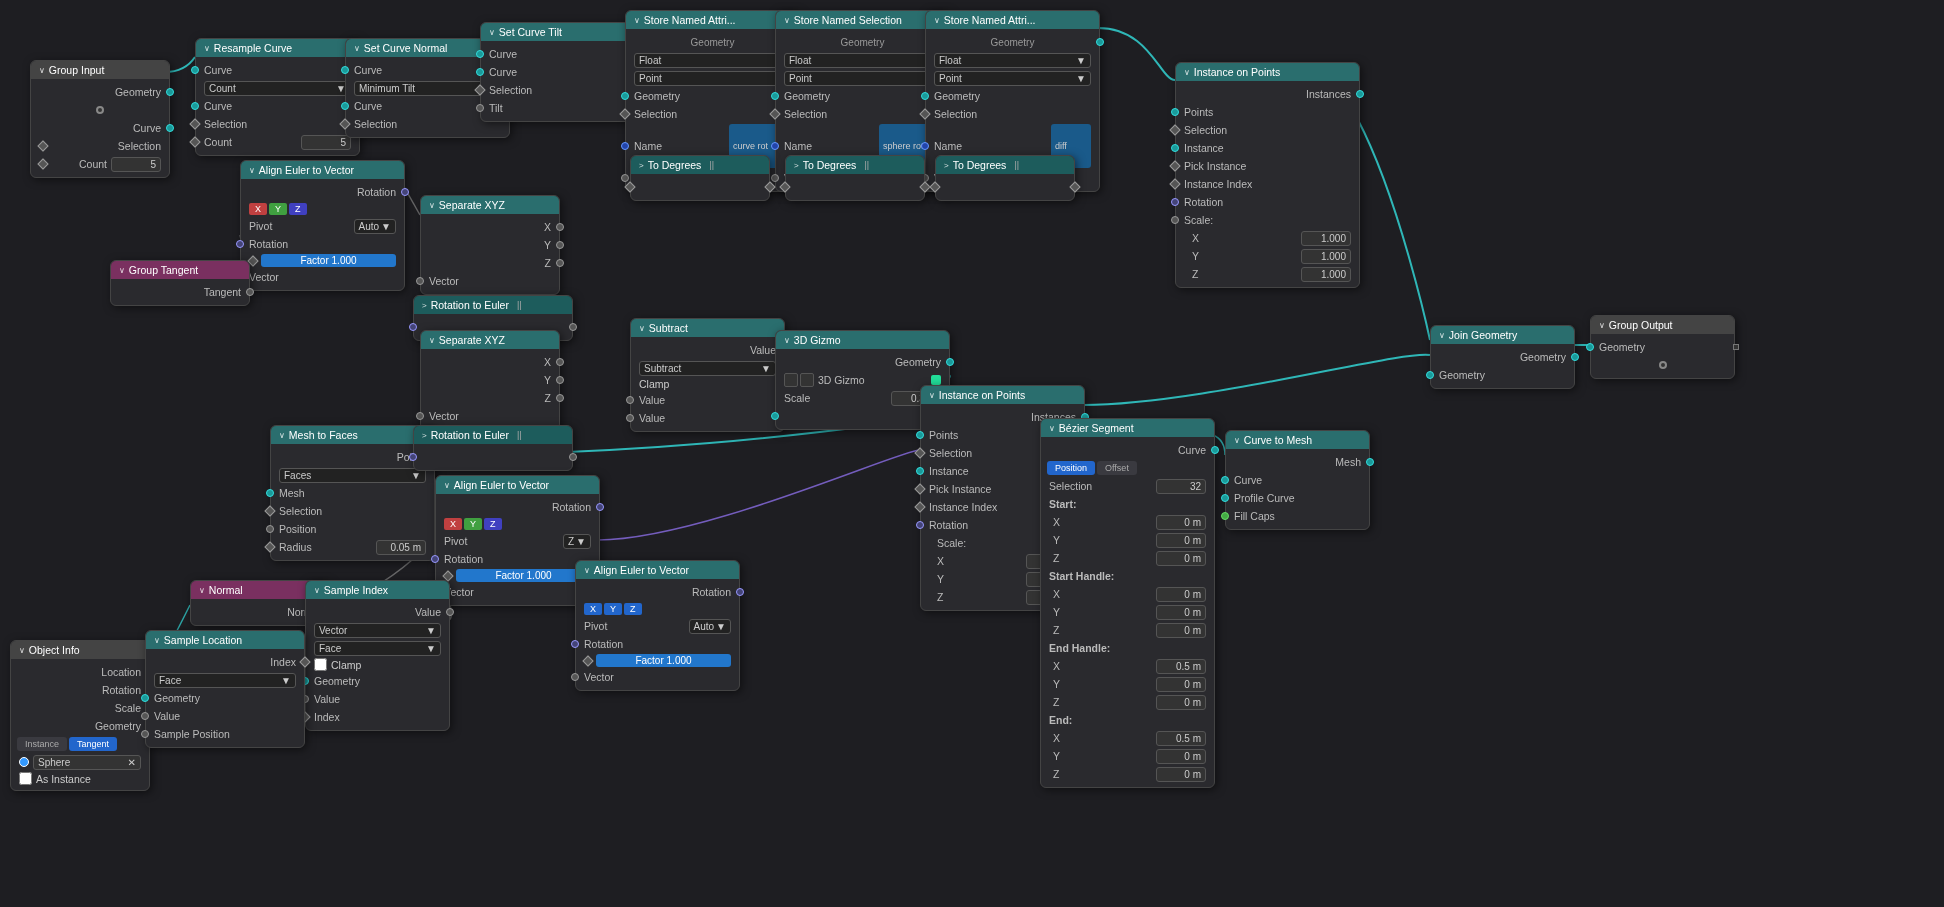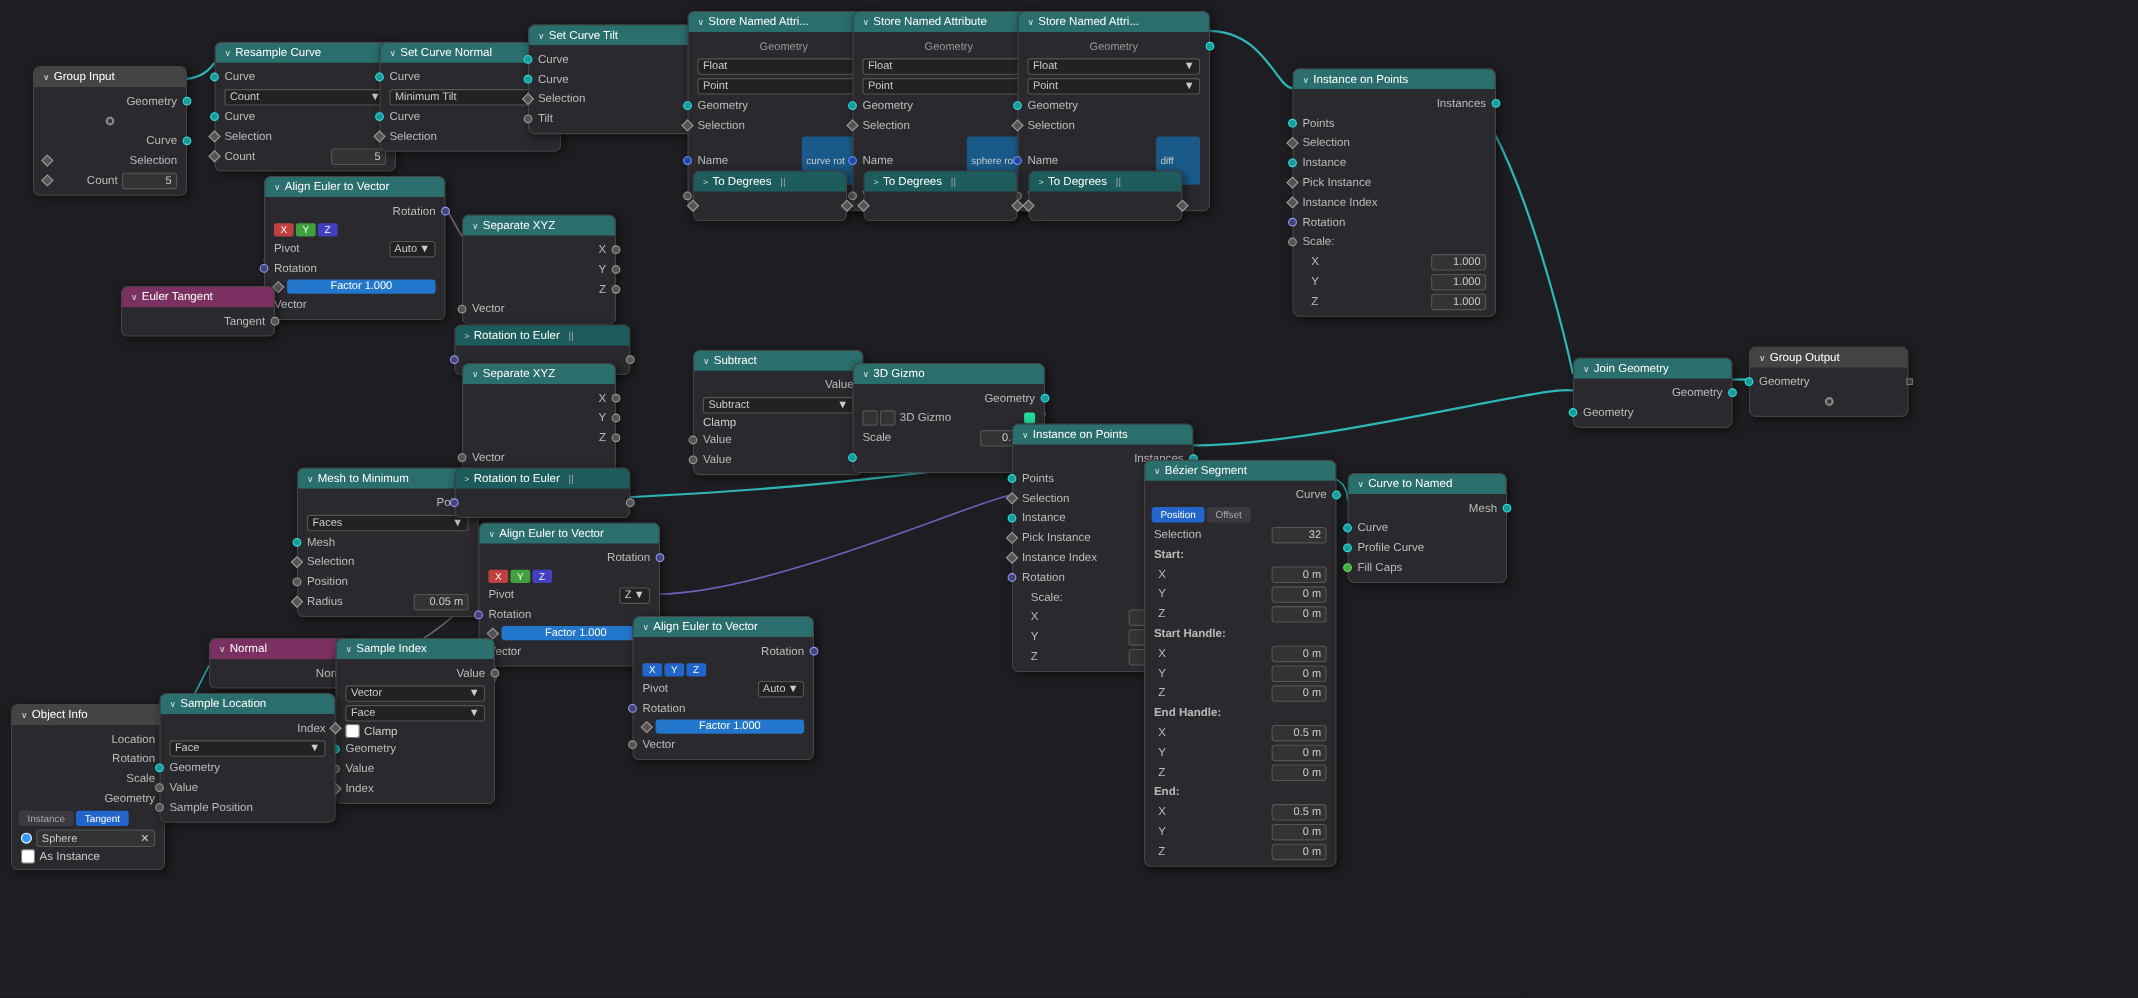--- a/index.html
+++ b/index.html
@@ -450,21 +450,21 @@
       <div class="node-row">
         <div class="socket gray-sock left"></div>
         <span class="label">Value</span>
       </div>
     </div>
   </div>
 
   <div class="node node-store-attr2">
     <div class="node-header teal">
       <span class="chevron">∨</span>
-      <span>Store Named Attribute</span>
+      <span>Store Named Selection</span>
     </div>
     <div class="node-body">
       <div class="node-row centered">
         <span style="color:#999; font-size:10px">Geometry</span>
         <div class="socket teal right" style="right:-5px"></div>
       </div>
       <div class="node-row">
         <div class="dropdown-field" style="flex:1">
           <span>Float</span>
             <span>▼</span>
@@ -613,21 +613,21 @@
       <div class="node-row">
         <div class="socket gray-sock left"></div>
         <span class="label">Vector</span>
       </div>
     </div>
   </div>
 
   <div class="node node-curve-tangent">
     <div class="node-header pink">
       <span class="chevron">∨</span>
-      <span>Euler Tangent</span>
+      <span>Group Tangent</span>
     </div>
     <div class="node-body">
       <div class="node-row right">
         <span class="label-right">Tangent</span>
         <div class="socket gray-sock right" style="right:-5px"></div>
       </div>
     </div>
   </div>
 
   <div class="node node-separate-xyz1">
@@ -748,21 +748,21 @@
       </div>
       <div class="node-row">
         <div class="socket teal left"></div>
       </div>
     </div>
   </div>
 
   <div class="node node-mesh-points">
     <div class="node-header teal">
       <span class="chevron">∨</span>
-      <span>Mesh to Minimum</span>
+      <span>Mesh to Faces</span>
     </div>
     <div class="node-body">
       <div class="node-row right">
         <span class="label-right">Points</span>
         <div class="socket teal right" style="right:-5px"></div>
       </div>
       <div class="node-row">
         <div class="dropdown-field" style="flex:1">
           <span>Faces</span>
             <span>▼</span>
@@ -1183,21 +1183,21 @@
       <div class="node-row" style="padding-left:12px">
         <span class="label">Z</span>
           <span class="value-field">0 m</span>
       </div>
     </div>
   </div>
 
   <div class="node node-curve-mesh">
     <div class="node-header teal">
       <span class="chevron">∨</span>
-      <span>Curve to Named</span>
+      <span>Curve to Mesh</span>
     </div>
     <div class="node-body">
       <div class="node-row right">
         <span class="label-right">Mesh</span>
         <div class="socket teal right" style="right:-5px"></div>
       </div>
       <div class="node-row">
         <div class="socket teal left"></div>
         <span class="label">Curve</span>
       </div>

